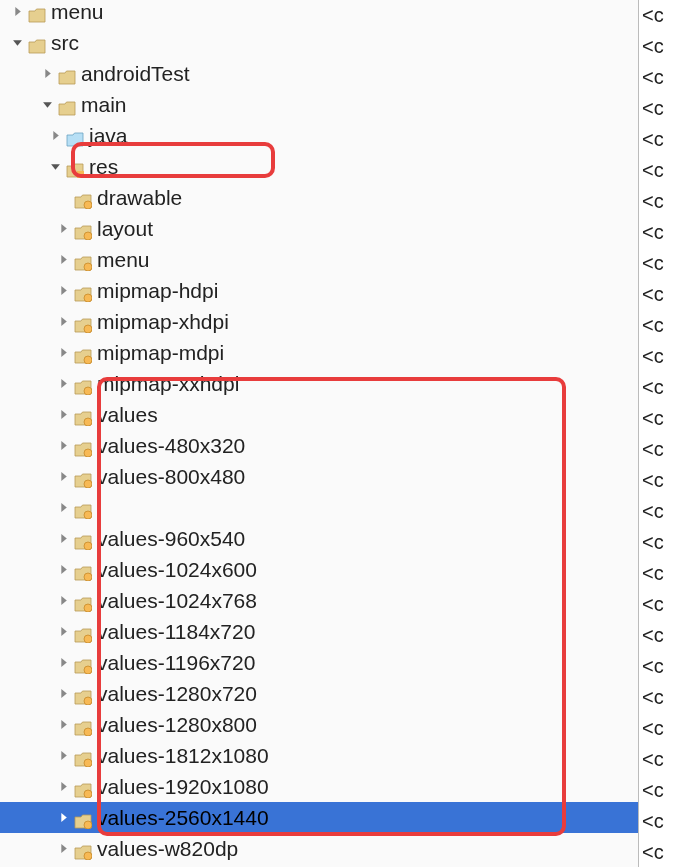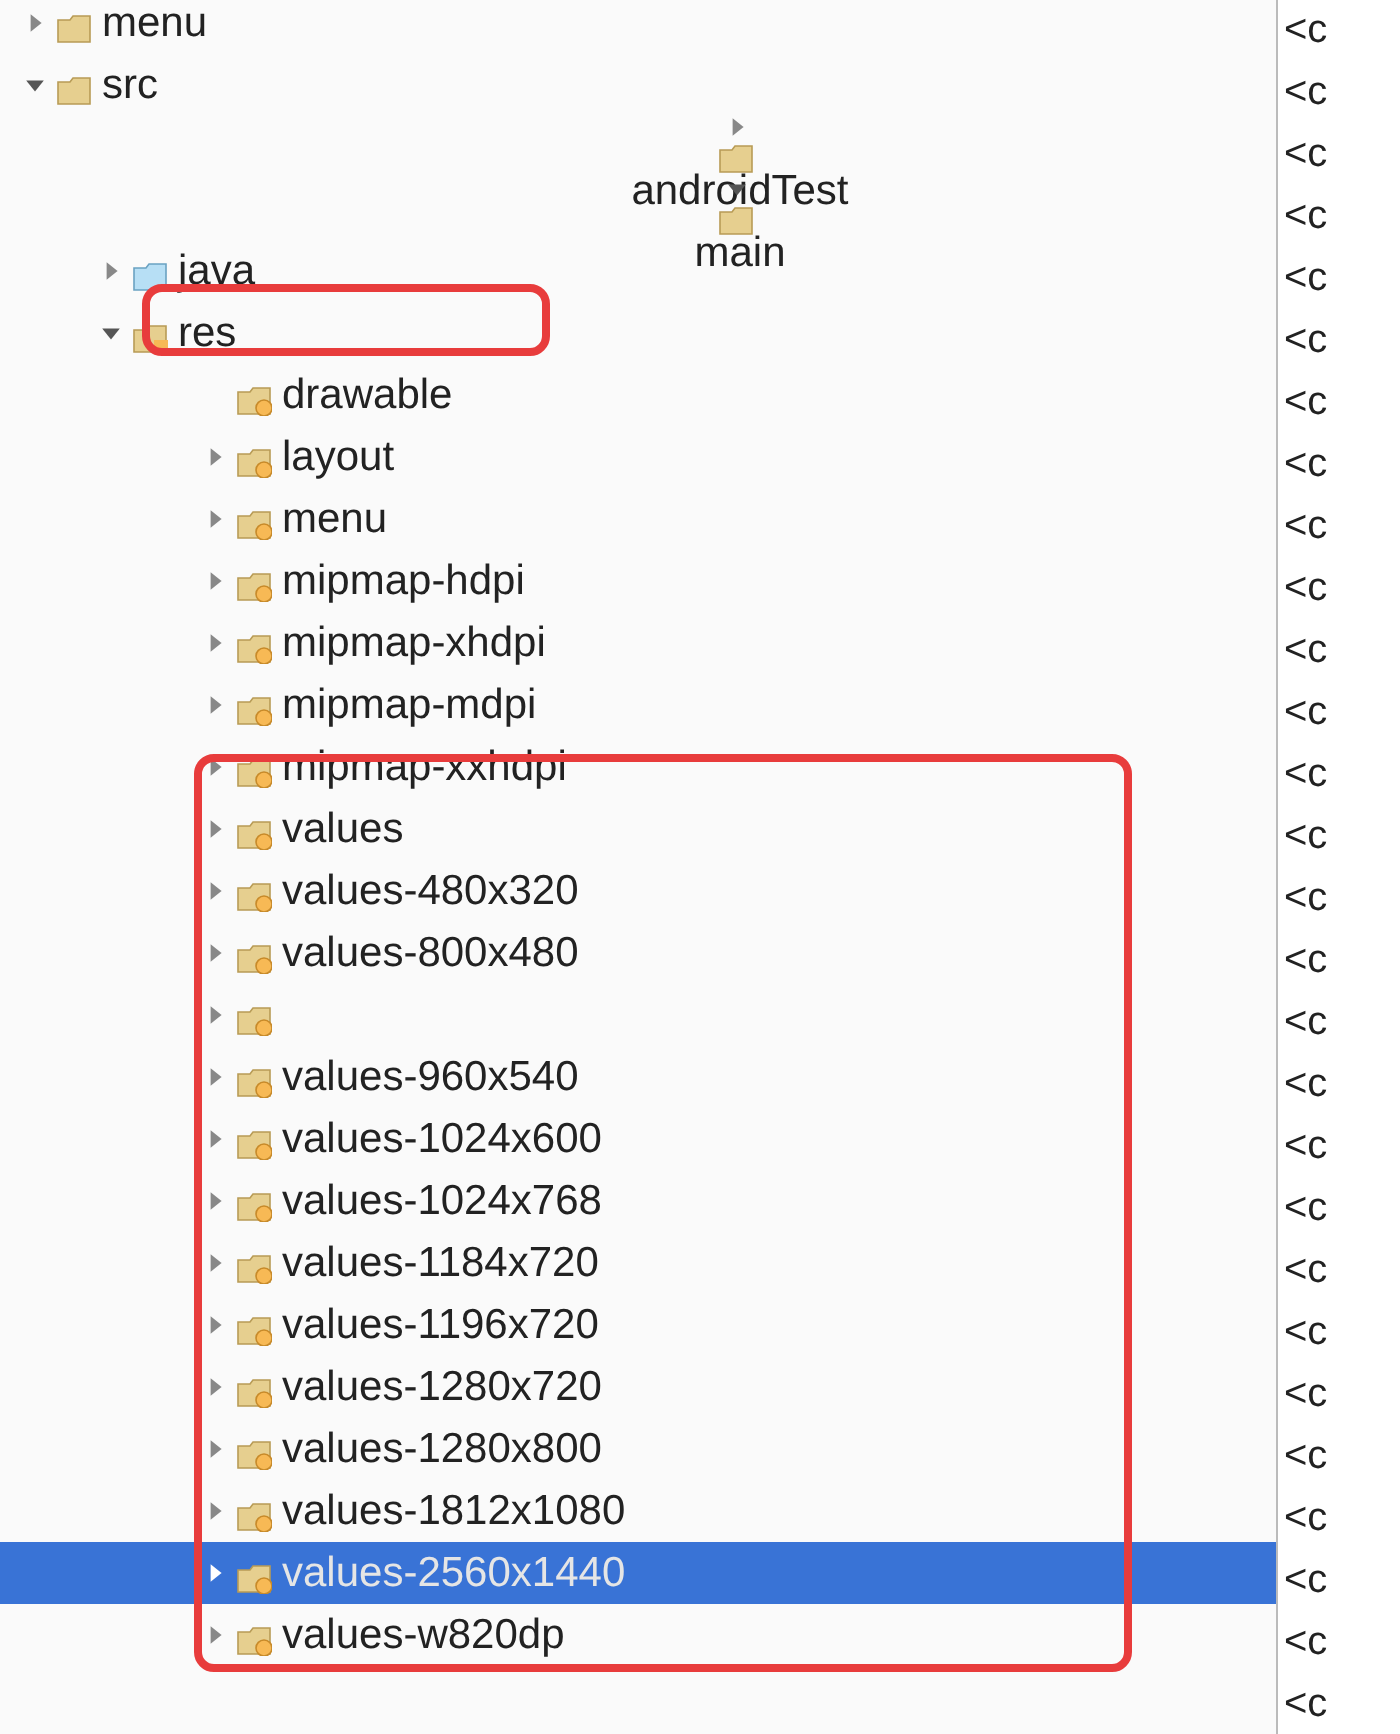--- a/index.html
+++ b/index.html
@@ -61,21 +61,21 @@
       position: relative;
     }
     .folder-icon svg {
       width: 18px;
       height: 15px;
     }
     .label {
       color: #222;
     }
     .selected .label {
-      color: #e5e5e5;
+      color: #000000;
     }
     .highlight-box-1 {
       position: absolute;
       border: 4px solid #e83c3c;
       border-radius: 10px;
       left: 71px;
       top: 142px;
       width: 204px;
       height: 36px;
       pointer-events: none;
@@ -103,23 +103,23 @@
       font-size: 20px;
       color: #222;
       overflow: hidden;
       line-height: 31px;
       padding-left: 3px;
     }
     .right-edge div {
       height: 31px;
     }
     .indent-0 { padding-left: 10px; }
-    .indent-1 { padding-left: 40px; flex-direction: column; }
+    .indent-1 { padding-left: 40px; }
     .indent-2 { padding-left: 48px; }
-    .indent-3 { padding-left: 100px; }
+    .indent-3 { padding-left: 56px; }
   </style>
 </head>
 <body>
 
 <div class="tree" id="tree" style="margin-top: -4px;">
     <div class="tree-row indent-0">
       <span class="arrow arrow-right">
         <svg viewBox="0 0 10 10">
           <path d="M3 1 L8 5 L3 9 Z"></path>
         </svg>
@@ -401,20 +401,32 @@
         <svg viewBox="0 0 10 10">
           <path d="M3 1 L8 5 L3 9 Z"></path>
         </svg>
       </span>
       <span class="folder-icon"><svg viewBox="0 0 18 15">
           <path d="M1 3 L7 3 L8.5 1 L17 1 L17 14 L1 14 Z" fill="#e6cf8f" stroke="#b89b55" stroke-width="0.8"></path>
           <circle cx="14" cy="11" r="4" fill="#f7b955" stroke="#c78a2a" stroke-width="0.8"></circle>
         </svg></span>
       <span class="label">values-1812x1080</span>
     </div>
+    <div class="tree-row indent-3">
+      <span class="arrow arrow-right">
+        <svg viewBox="0 0 10 10">
+          <path d="M3 1 L8 5 L3 9 Z"></path>
+        </svg>
+      </span>
+      <span class="folder-icon"><svg viewBox="0 0 18 15">
+          <path d="M1 3 L7 3 L8.5 1 L17 1 L17 14 L1 14 Z" fill="#e6cf8f" stroke="#b89b55" stroke-width="0.8"></path>
+          <circle cx="14" cy="11" r="4" fill="#f7b955" stroke="#c78a2a" stroke-width="0.8"></circle>
+        </svg></span>
+      <span class="label">values-1920x1080</span>
+    </div>
     <div class="tree-row indent-3 selected">
       <span class="arrow arrow-right">
         <svg viewBox="0 0 10 10">
           <path d="M3 1 L8 5 L3 9 Z"></path>
         </svg>
       </span>
       <span class="folder-icon"><svg viewBox="0 0 18 15">
           <path d="M1 3 L7 3 L8.5 1 L17 1 L17 14 L1 14 Z" fill="#e6cf8f" stroke="#b89b55" stroke-width="0.8"></path>
           <circle cx="14" cy="11" r="4" fill="#f7b955" stroke="#c78a2a" stroke-width="0.8"></circle>
         </svg></span>

